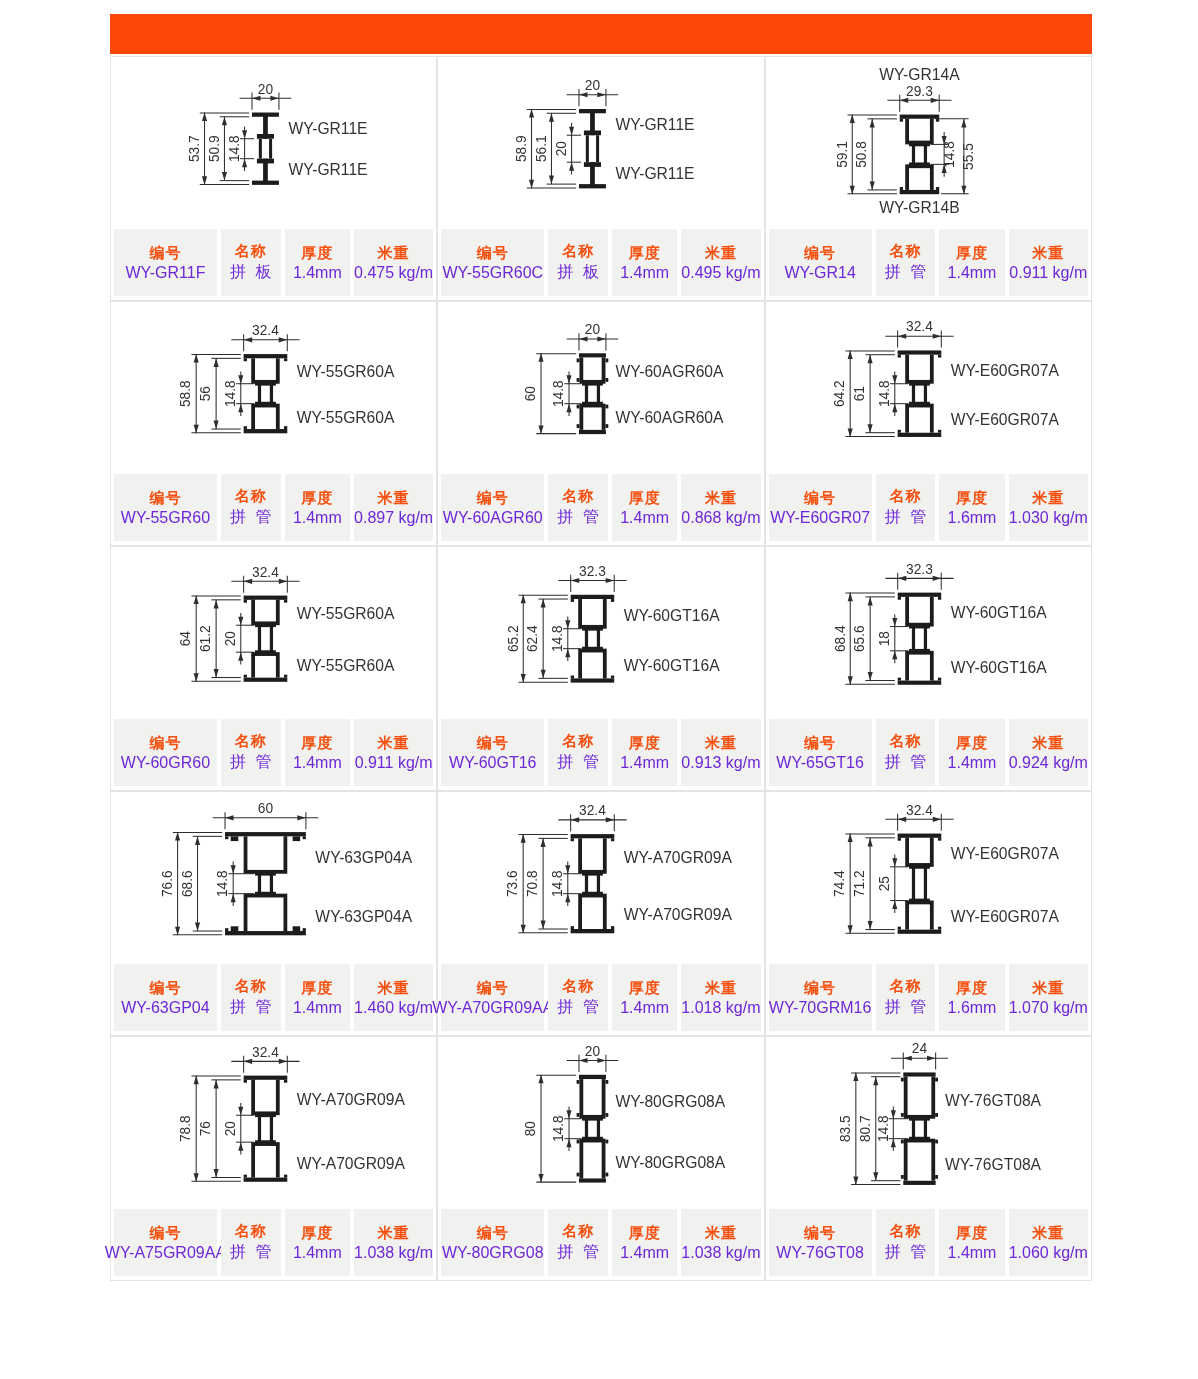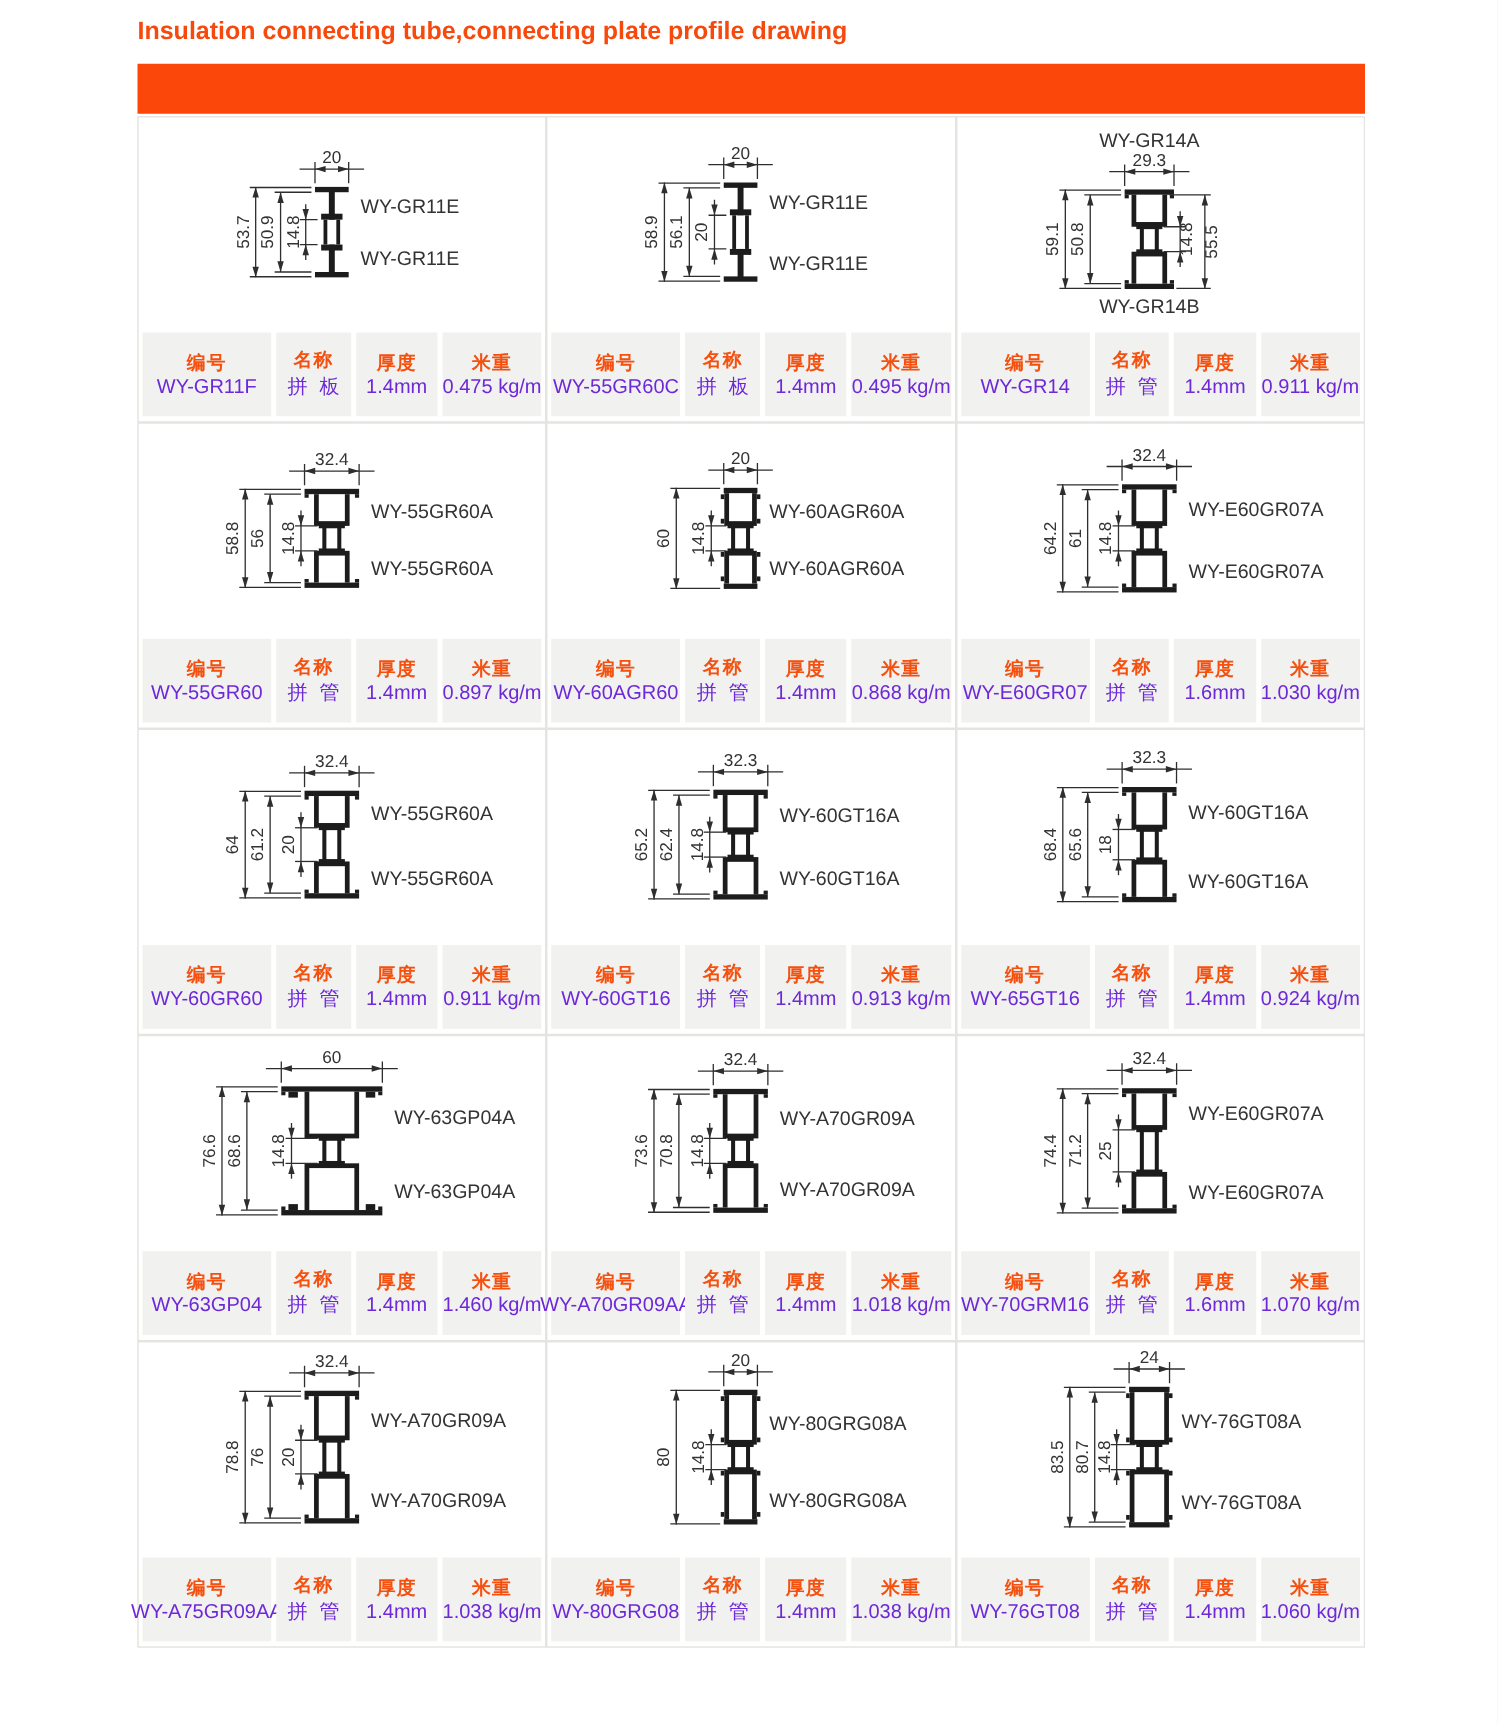--- a/index.html
+++ b/index.html
@@ -15,21 +15,20 @@
   .spec-table { display:flex; gap:4px; margin:0 3px 4px 3px; height:67px; }
   .spec-col { background:#f1f1ef; display:flex; flex-direction:column; align-items:center; justify-content:center; gap:1px; min-width:0; }
   .c0 { flex:1.58; } .c1 { flex:0.92;font-family:Liberation Mono, monospace; } .c2 { flex:1.0; } .c3 { flex:1.22;text-align:center; }
   .spec-h { color:#f4500f; font-weight:bold; font-size:15px; letter-spacing:1px; }
   .spec-v { color:#6d28d9; font-size:16px; white-space:nowrap; }
 </style>
 </head>
 <body>
 
 <div class="page">
-  <div class="subtitle">Insulation connecting tube,connecting plate profile drawing</div>
   <div class="banner"></div>
   <div class="grid">
   <div class="cell">
     <div class="drawing">
       <svg viewBox="0 0 322 196">
             <rect x="137.8" y="65.87299999999999" width="28.4" height="4.5" fill="#1c1c1c"></rect>
             <rect x="137.8" y="137.627" width="28.4" height="4.5" fill="#1c1c1c"></rect>
             <rect x="149.5" y="69.37299999999999" width="5" height="24.119000000000003" fill="#1c1c1c"></rect>
             <rect x="149.5" y="114.50799999999998" width="5" height="24.119000000000003" fill="#1c1c1c"></rect>
             <rect x="143" y="88.49199999999999" width="18" height="5" fill="#1c1c1c"></rect>

